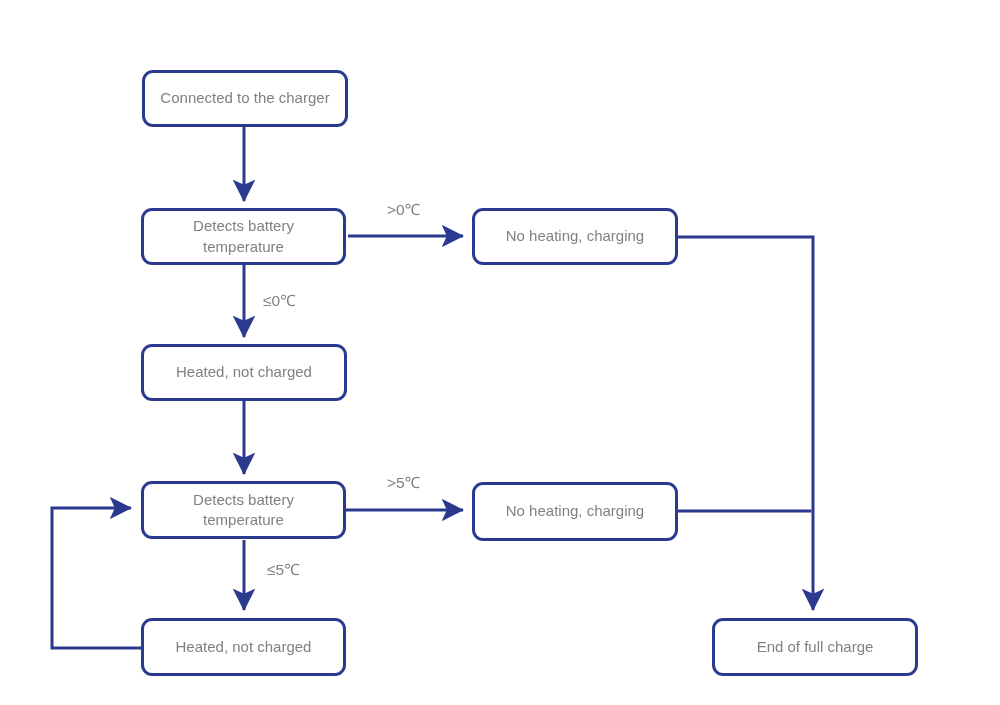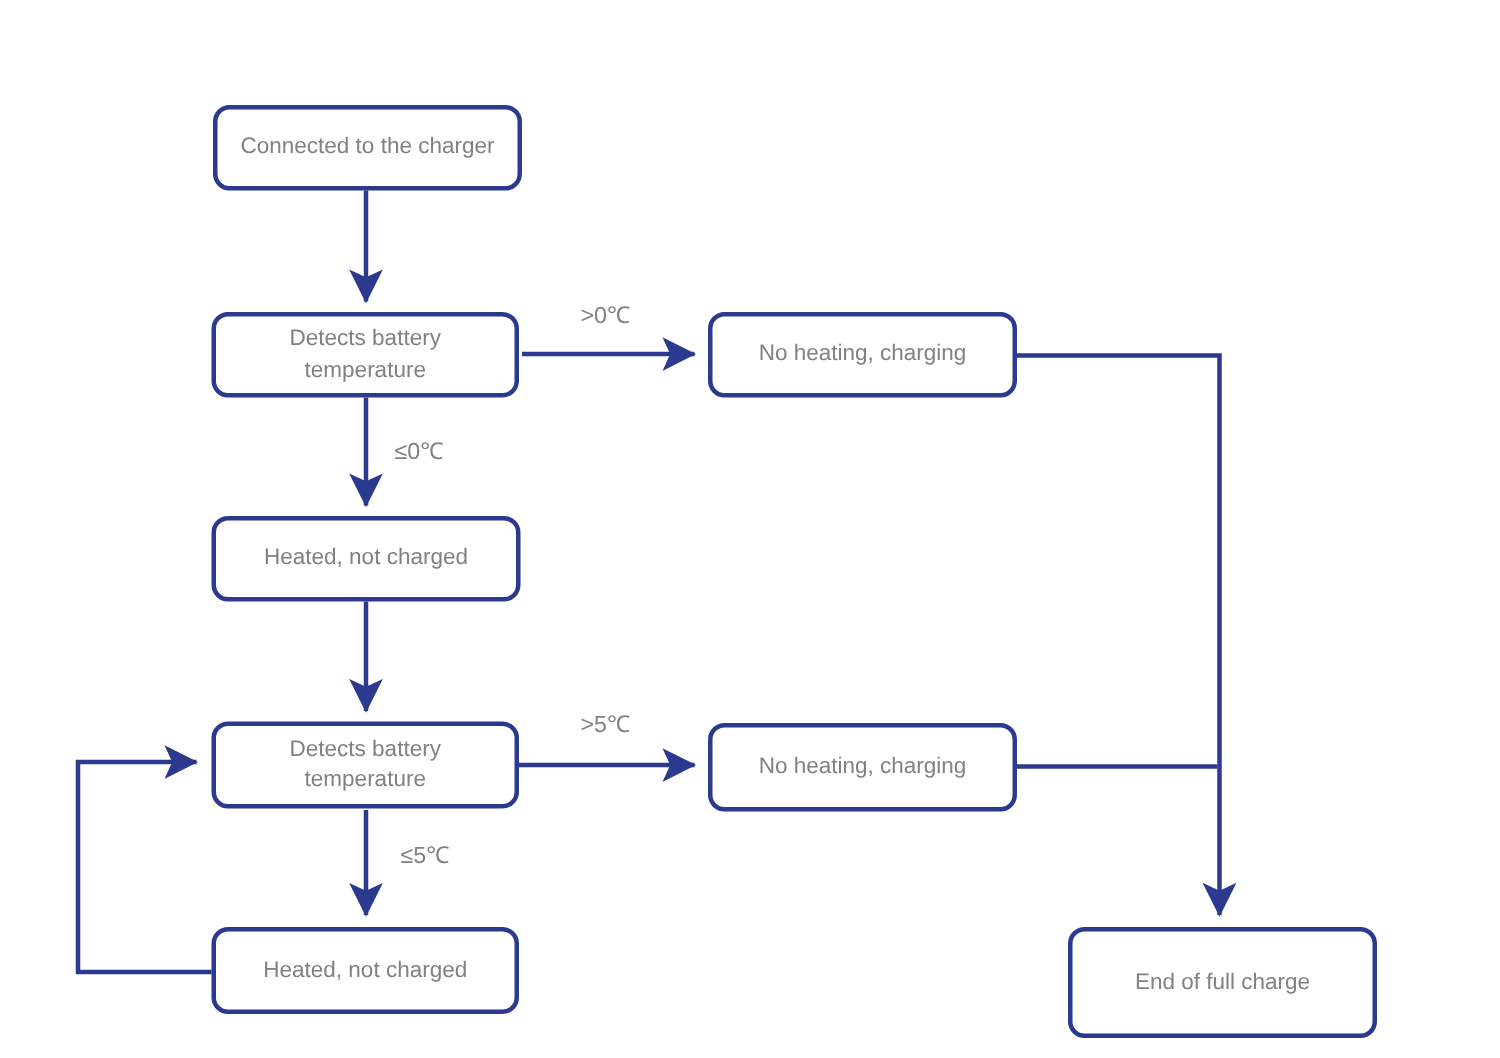--- a/index.html
+++ b/index.html
@@ -99,21 +99,21 @@
   </div>
 
   <div class="node" style="left:472px; top:482px; width:206px; height:59px;">
     <span>No heating, charging</span>
   </div>
 
   <div class="node" style="left:141px; top:618px; width:205px; height:58px;">
     <span>Heated, not charged</span>
   </div>
 
-  <div class="node" style="left:712px; top:618px; width:206px; height:74px;">
+  <div class="node" style="left:712px; top:618px; width:206px; height:58px;">
     <span>End of full charge</span>
   </div>
 
   <div class="edge-label" style="left:387px; top:198px;">&gt;0℃</div>
 
   <div class="edge-label" style="left:263px; top:289px;">≤0℃</div>
 
   <div class="edge-label" style="left:387px; top:471px;">&gt;5℃</div>
 
   <div class="edge-label" style="left:267px; top:558px;">≤5℃</div>

